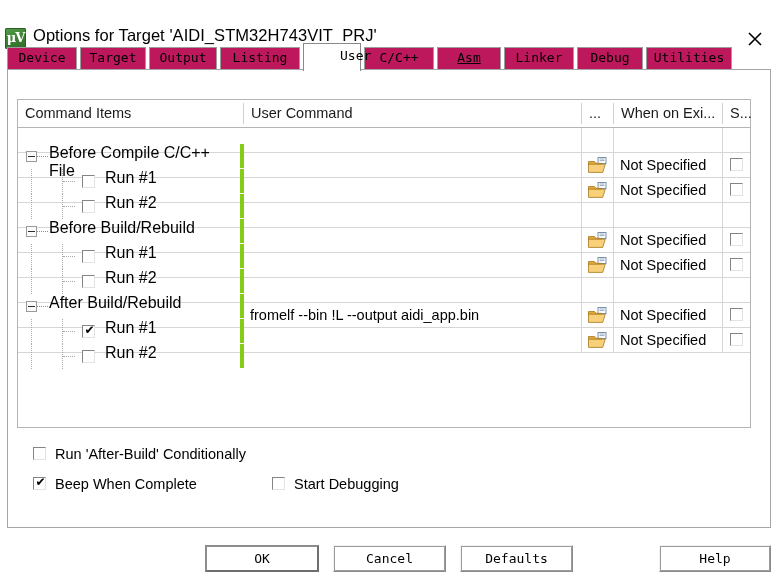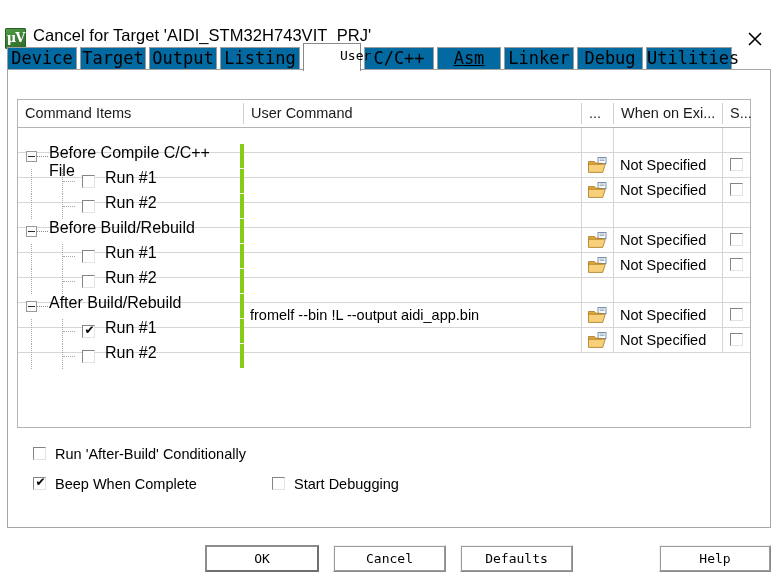--- a/index.html
+++ b/index.html
@@ -67,26 +67,26 @@
   #tabstrip {
     position: absolute;
     left: 7px; top: 43px;
     width: 764px; height: 26px;
   }
   .tab {
     position: absolute;
     top: 4px;
     height: 22px;
     box-sizing: border-box;
-    background: #0369a1;
+    background: #be185d;
     border-left: 1px solid #9d9d9d;
     border-right: 1px solid #9d9d9d;
     border-top: 1px solid #9d9d9d;
     font-family: "DejaVu Sans Mono", monospace;
-    font-size: 17px;
+    font-size: 13px;
     line-height: 20px;
     text-align: center;
     color: #000000;
     white-space: nowrap;
     cursor: default;
   }
   .tab.active {
     top: 0;
     height: 28px;
     line-height: 24px;
@@ -315,21 +315,21 @@
     line-height: 23px;
   }
 </style>
 </head>
 <body>
 
 <div id="titlebar">
   <div id="app-icon">
     <div class="glyph">μV</div>
   </div>
-  <div id="title-text">Cancel for Target 'AIDI_STM32H743VIT_PRJ'</div>
+  <div id="title-text">Options for Target 'AIDI_STM32H743VIT_PRJ'</div>
   <div id="close-btn">
     <svg width="14" height="14" viewBox="0 0 14 14" aria-hidden="true">
       <path d="M1 1 L13 13 M13 1 L1 13" stroke="#000" stroke-width="1.6" fill="none"></path>
     </svg>
   </div>
 </div>
 
 <div id="tabstrip">
     <div class="tab" style="left: 0px; width: 70px;">Device</div>
     <div class="tab" style="left: 73px; width: 66px;">Target</div>

